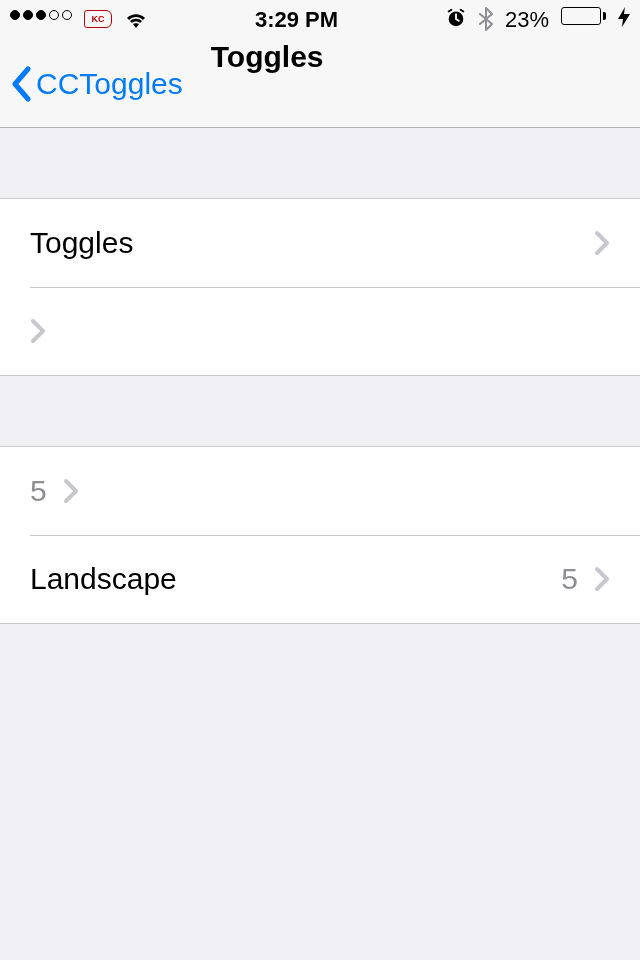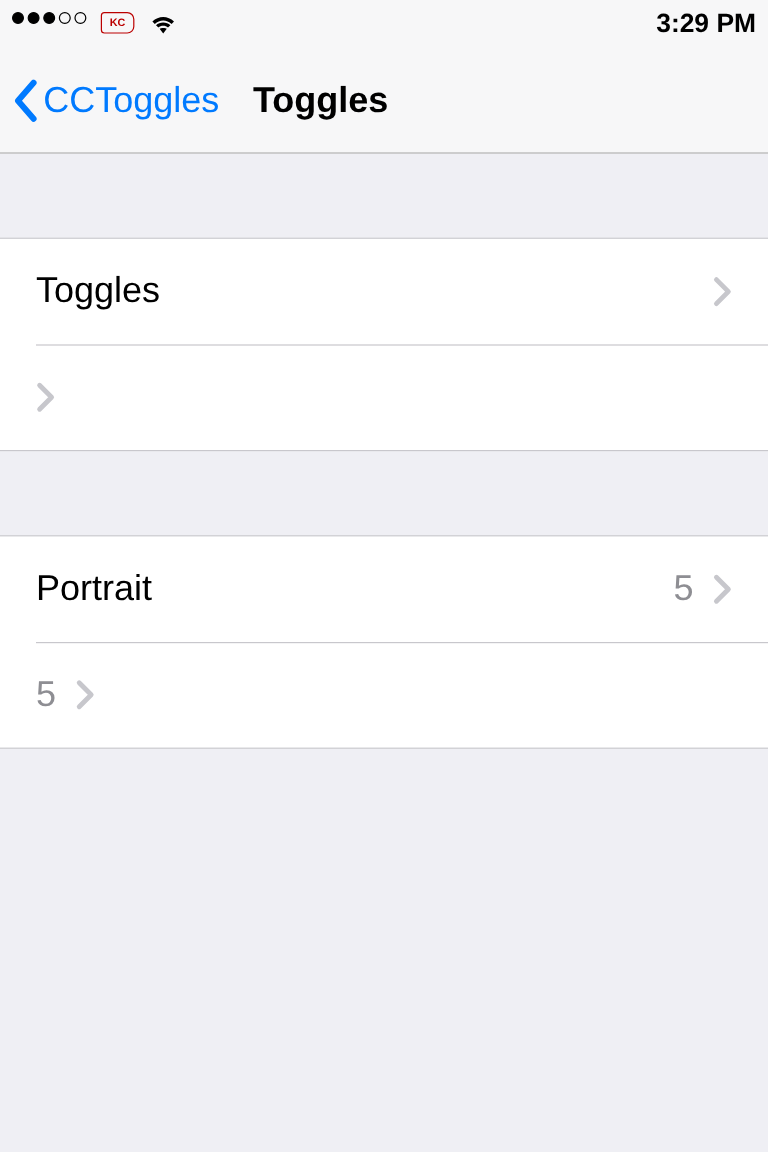--- a/index.html
+++ b/index.html
@@ -55,21 +55,20 @@
       width: 3px; height: 8px; background: #000; border-radius: 0 2px 2px 0;
     }
     .bolt { font-size: 18px; }
 
     
     .nav-bar {
       height: 88px;
       background: #f7f7f8;
       border-bottom: 1px solid #b2b2b2;
       display: flex;
-      align-items: center;
       position: relative;
       padding: 0 10px;
     }
     .back-button {
       display: flex; align-items: center; gap: 4px;
       color: #007aff;
       font-size: 30px;
       font-weight: 400;
     }
     .back-chevron svg { display: block; }
@@ -126,20 +125,44 @@
         <span class="dot"></span>
     </span>
     <span class="carrier-logo">KC</span>
     <span class="wifi-icon">
       <svg width="24" height="20" viewBox="0 0 24 20">
           <path d="M12 18 L9 14 C10 13 14 13 15 14 Z M6 11 C9 8 15 8 18 11 L16 13 C14 11 10 11 8 13 Z M3 8 C8 3 16 3 21 8 L19 10 C15 6 9 6 5 10 Z" fill="#000"></path>
         </svg>
     </span>
   </div>
   <div class="status-center">3:29 PM</div>
+  <div class="status-right">
+    <span class="alarm-icon">
+      <svg width="22" height="22" viewBox="0 0 24 24">
+          <circle cx="12" cy="13" r="8" fill="#000"></circle>
+          <path d="M12 8 L12 13 L15 15" stroke="#fff" stroke-width="2" fill="none" stroke-linecap="round"></path>
+          <path d="M4 5 L7 3 M20 5 L17 3" stroke="#000" stroke-width="2" stroke-linecap="round"></path>
+        </svg>
+    </span>
+    <span class="bt-icon">
+      <svg width="14" height="24" viewBox="0 0 14 24">
+          <path d="M7 1 L7 23 L13 17 L1 7 M7 1 L13 7 L1 17" stroke="#8e8e93" stroke-width="2" fill="none" stroke-linejoin="round" stroke-linecap="round"></path>
+        </svg>
+    </span>
+    <span>23%</span>
+    <span class="battery">
+      <span class="battery-body"><span class="battery-fill"></span></span>
+      <span class="battery-tip"></span>
+    </span>
+    <span class="bolt">
+      <svg width="12" height="20" viewBox="0 0 12 20">
+          <path d="M7 0 L0 12 L5 12 L4 20 L12 7 L6 7 Z" fill="#000"></path>
+        </svg>
+    </span>
+  </div>
 </div>
 
 <div class="nav-bar">
   <div class="back-button">
     <span class="back-chevron">
       <svg width="22" height="36" viewBox="0 0 22 36">
           <path d="M18 3 L5 18 L18 33" stroke="#007aff" stroke-width="5" fill="none" stroke-linecap="round" stroke-linejoin="round"></path>
         </svg>
     </span>
     <span>CCToggles</span>
@@ -162,29 +185,29 @@
       <svg width="16" height="26" viewBox="0 0 16 26">
           <path d="M3 3 L13 13 L3 23" stroke="#c7c7cc" stroke-width="4" fill="none" stroke-linecap="round" stroke-linejoin="round"></path>
         </svg>
     </span>
   </div>
 </div>
 
 <div class="section-spacer small"></div>
 <div class="group">
   <div class="cell">
-    <span class="cell-label">Portrait</span>
     <span class="cell-value">5</span>
     <span class="disclosure">
       <svg width="16" height="26" viewBox="0 0 16 26">
           <path d="M3 3 L13 13 L3 23" stroke="#c7c7cc" stroke-width="4" fill="none" stroke-linecap="round" stroke-linejoin="round"></path>
         </svg>
     </span>
   </div>
   <div class="cell">
+    <span class="cell-label">Landscape</span>
     <span class="cell-value">5</span>
     <span class="disclosure">
       <svg width="16" height="26" viewBox="0 0 16 26">
           <path d="M3 3 L13 13 L3 23" stroke="#c7c7cc" stroke-width="4" fill="none" stroke-linecap="round" stroke-linejoin="round"></path>
         </svg>
     </span>
   </div>
 </div>
 
 </body></html>

